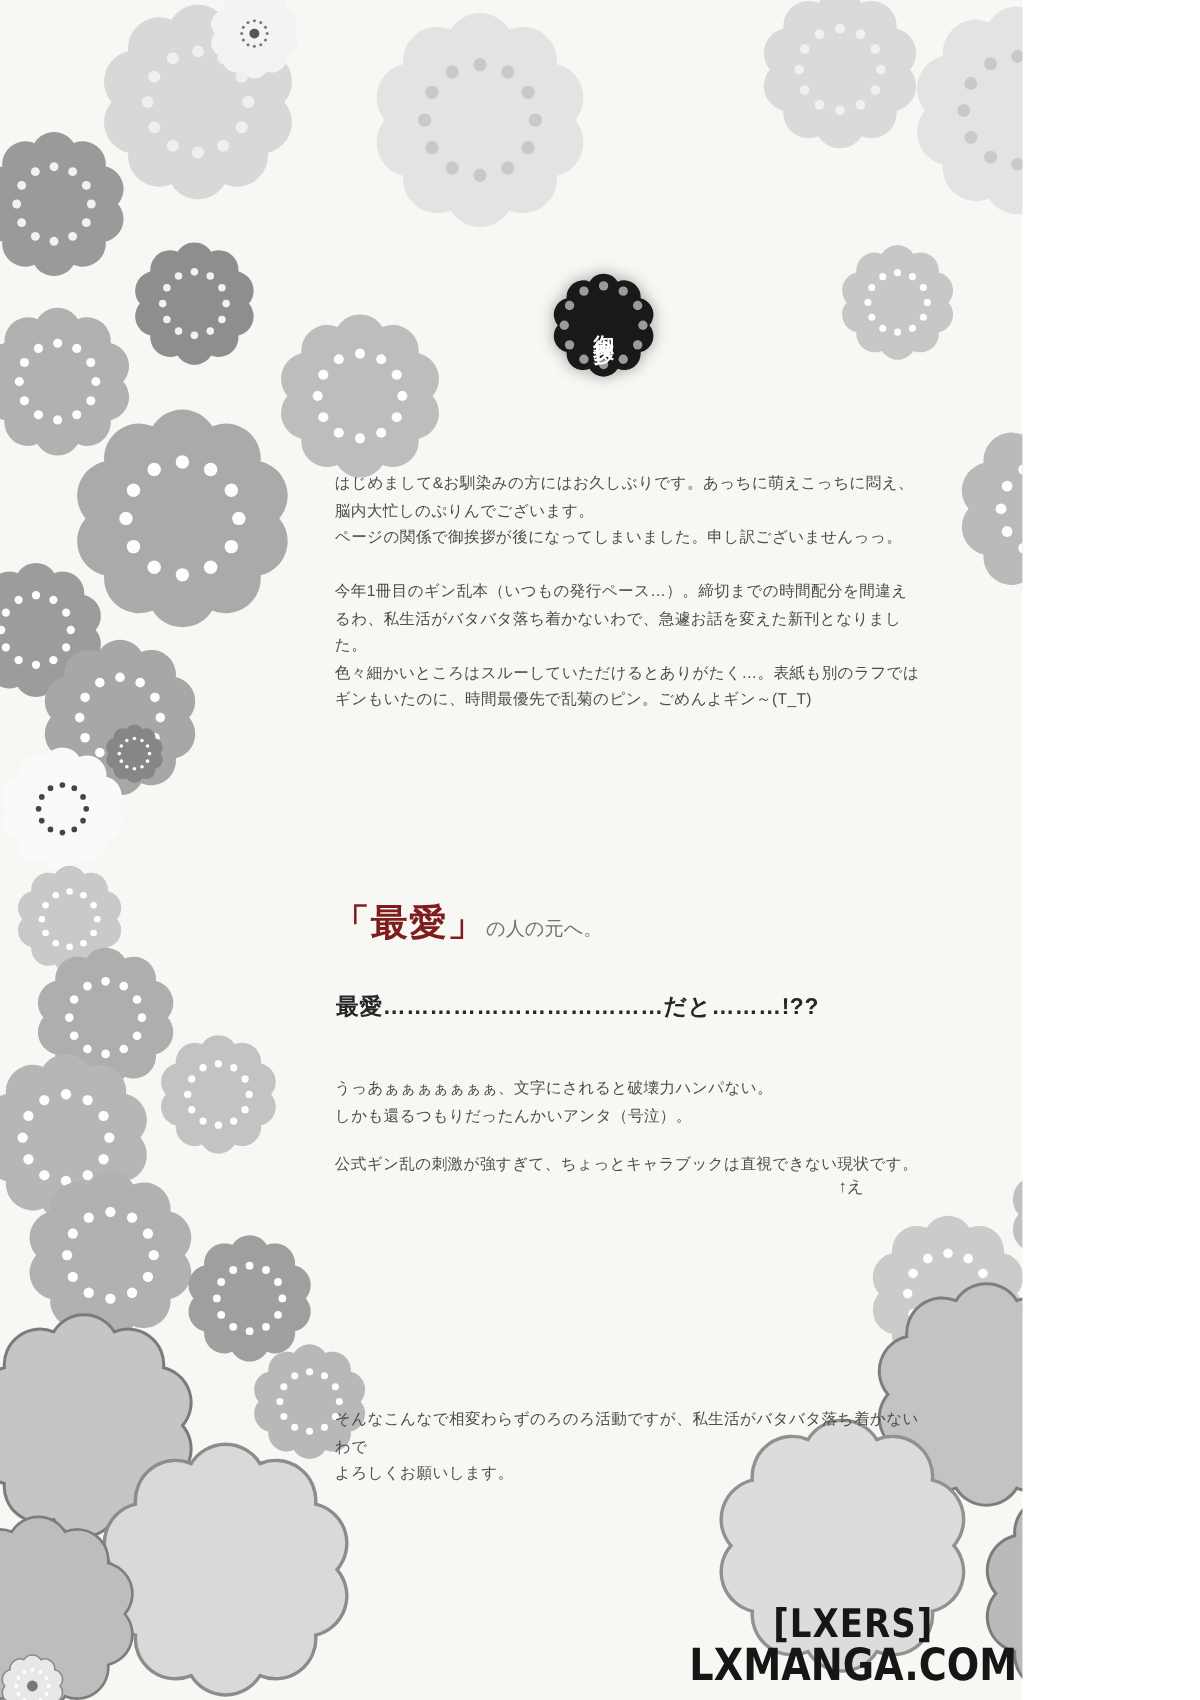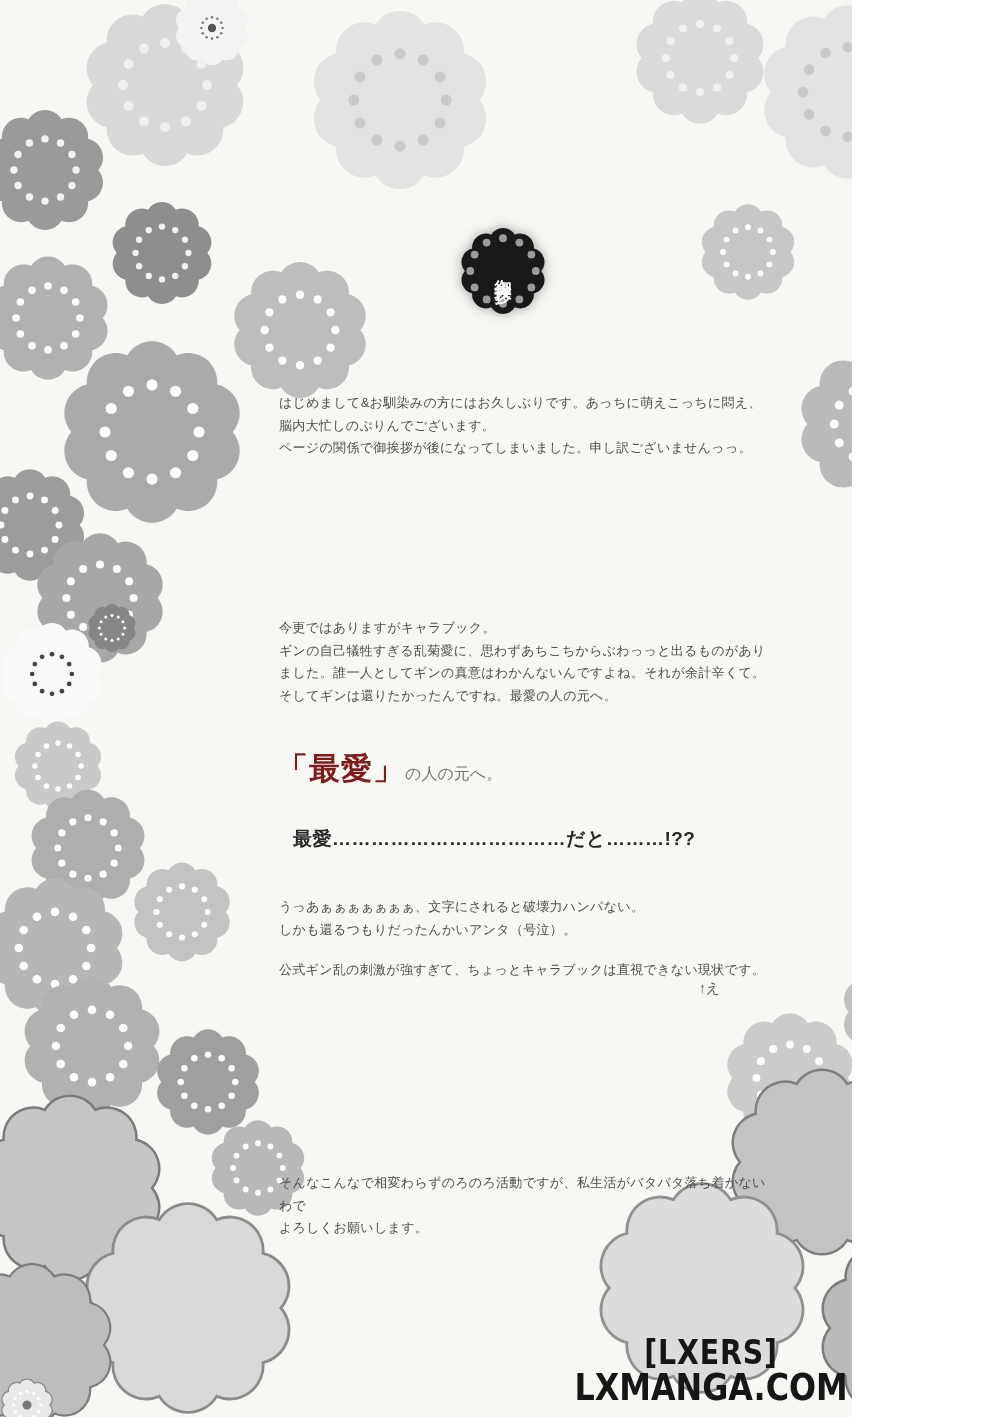--- a/index.html
+++ b/index.html
@@ -23,21 +23,21 @@
   .para {
     position:absolute; left:279px; width:492px;
     font-size:13px; line-height:22.5px; letter-spacing:.3px;
     color:#4d4d4d; white-space:pre-line;
   }
   .heading { position:absolute; left:277px; top:748px; width:492px; color:#454545; }
   .heading .hd-big { font-size:31px; font-weight:bold; color:#7f1d1d; letter-spacing:1px; }
   .heading .hd-rest { font-size:16px; color:#737373; }
   .shock-line {
     position:absolute; left:280px; top:826px; width:492px;
-    font-size:19px; font-weight:bold; color:#262626; letter-spacing:.5px;margin-left:13px;
+    font-size:19px; font-weight:bold; color:#262626; letter-spacing:.5px;
   }
   .annotation { position:absolute; left:280px; top:980px; width:440px;
     text-align:right; font-size:14px; color:#555; }
 
   .memorial {
     position:absolute; left:277px; top:1254px; width:492px;
     border-top:1px dashed #9a9a9a; border-bottom:1px dashed #9a9a9a;
     padding:9px 2px; font-size:10.3px; line-height:19.5px;
     color:#5a5a5a; white-space:pre-line; letter-spacing:.2px;
   }
@@ -263,24 +263,24 @@
       <g transform="scale(0.78)">
         <use href="#dr" fill="#9b9b9b"></use>
       </g>
     </svg>
     <span class="badge-label">御挨拶</span>
   </div>
 
   <div class="para" style="top:392px">はじめまして&amp;お馴染みの方にはお久しぶりです。あっちに萌えこっちに悶え、
 脳内大忙しのぷりんでございます。
 ページの関係で御挨拶が後になってしまいました。申し訳ございませんっっ。</div>
-  <div class="para" style="top:617px">今更ではありますがキャラブック。
-ギンの自己犠牲すぎる乱菊愛に、思わずあちこちからぶわっっと出るものがあり
-ました。誰一人としてギンの真意はわかんないんですよね。それが余計辛くて。
-そしてギンは還りたかったんですね。最愛の人の元へ。</div>
+  <div class="para" style="top:482px">今年1冊目のギン乱本（いつもの発行ペース…）。締切までの時間配分を間違え
+るわ、私生活がバタバタ落ち着かないわで、急遽お話を変えた新刊となりました。
+色々細かいところはスルーしていただけるとありがたく…。表紙も別のラフでは
+ギンもいたのに、時間最優先で乱菊のピン。ごめんよギン～(T_T)</div>
 
   <div class="heading">
     <span class="hd-big">「最愛」</span><span class="hd-rest">の人の元へ。</span>
   </div>
 
   <div class="shock-line">最愛………………………………だと………!??</div>
 
   <div class="para" style="top:959px">公式ギン乱の刺激が強すぎて、ちょっとキャラブックは直視できない現状です。</div>
   <div class="para" style="top:896px">うっあぁぁぁぁぁぁぁ、文字にされると破壊力ハンパない。
 しかも還るつもりだったんかいアンタ（号泣）。</div>

